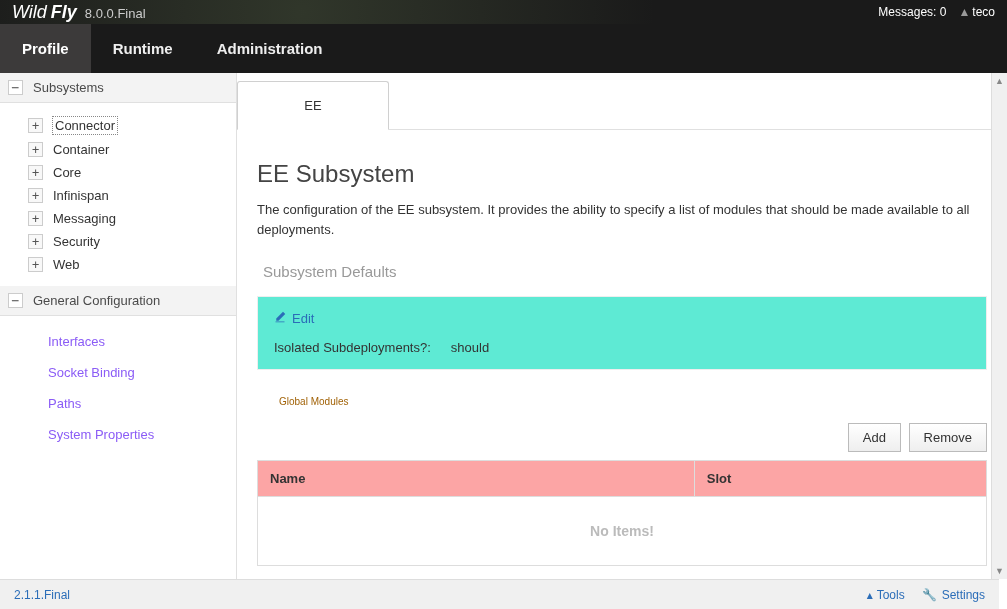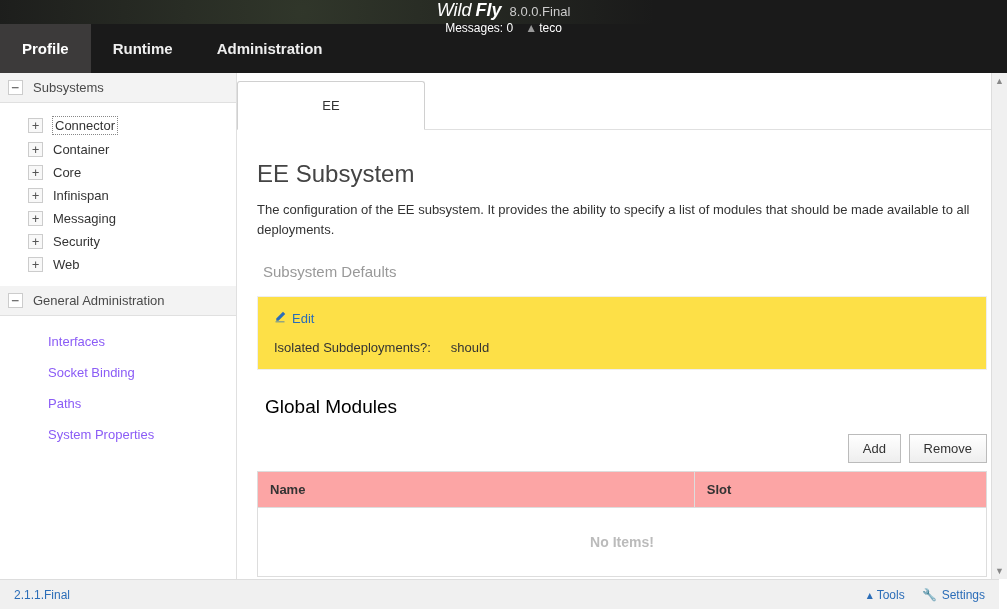--- a/index.html
+++ b/index.html
@@ -20,21 +20,20 @@
     .header {
       height: 24px;
       background: #1a1a1a;
       background-image: radial-gradient(circle at 30% 50%, rgba(100,120,80,0.3) 0%, transparent 50%);
       color: #fff;
       display: flex;
       align-items: center;
       justify-content: space-between;
       padding: 0 12px;
       font-size: 12px;
-      flex-direction: column;
     }
     .header-left {
       display: flex;
       align-items: baseline;
       gap: 4px;
     }
     .logo-wild {
       font-size: 18px;
       font-weight: normal;
       font-style: italic;
@@ -155,21 +154,21 @@
       background: #fff;
       overflow: auto;
       position: relative;
     }
     .tabs-row {
       display: flex;
       padding-top: 8px;
       border-bottom: 1px solid #e0e0e0;
     }
     .content-tab {
-      width: 188px;
+      width: 152px;
       text-align: center;
       padding: 16px 0;
       border: 1px solid #d0d0d0;
       border-bottom: 1px solid #fff;
       margin-bottom: -1px;
       font-size: 13px;
       color: #333;
       cursor: pointer;
       border-top-left-radius: 3px;
       border-top-right-radius: 3px;
@@ -199,21 +198,21 @@
       text-align: right;
       font-size: 12px;
       padding-right: 10px;
       margin-bottom: 4px;
     }
     .help-link {
       color: #2b6db8;
       cursor: pointer;
     }
     .form-panel {
-      background: #fde047;
+      background: #5eead4;
       border: 1px solid #eee;
       padding: 14px 16px;
     }
     .edit-link {
       color: #2b6db8;
       cursor: pointer;
       font-size: 13px;
       display: inline-flex;
       align-items: center;
       gap: 6px;
@@ -230,23 +229,23 @@
       font-size: 13px;
       color: #333;
     }
     .form-row .flabel {
       color: #333;
     }
     .form-row .fval {
       color: #333;
     }
     .section-label-2 {
-      font-size: 19px;
-      color: #000000;
-      margin: 26px 0 16px 2px;
+      font-size: 10px;
+      color: #a16207;
+      margin: 26px 0 16px 16px;
       padding-left: 6px;
     }
     .btn-row {
       text-align: right;
       margin-bottom: 8px;
     }
     .btn {
       display: inline-block;
       padding: 6px 14px;
       border: 1px solid #bbb;
@@ -403,21 +402,21 @@
         <span class="toggle">+</span>
         <span class="label">Security</span>
       </div>
       <div class="tree-item">
         <span class="toggle">+</span>
         <span class="label">Web</span>
       </div>
     </div>
     <div class="sidebar-group-header">
       <span class="toggle">−</span>
-      <span>General Administration</span>
+      <span>General Configuration</span>
     </div>
     <div class="gen-config-list">
       <div class="gen-item">Interfaces</div>
       <div class="gen-item">Socket Binding</div>
       <div class="gen-item">Paths</div>
       <div class="gen-item">System Properties</div>
     </div>
   </div>
 
   <div class="content">

